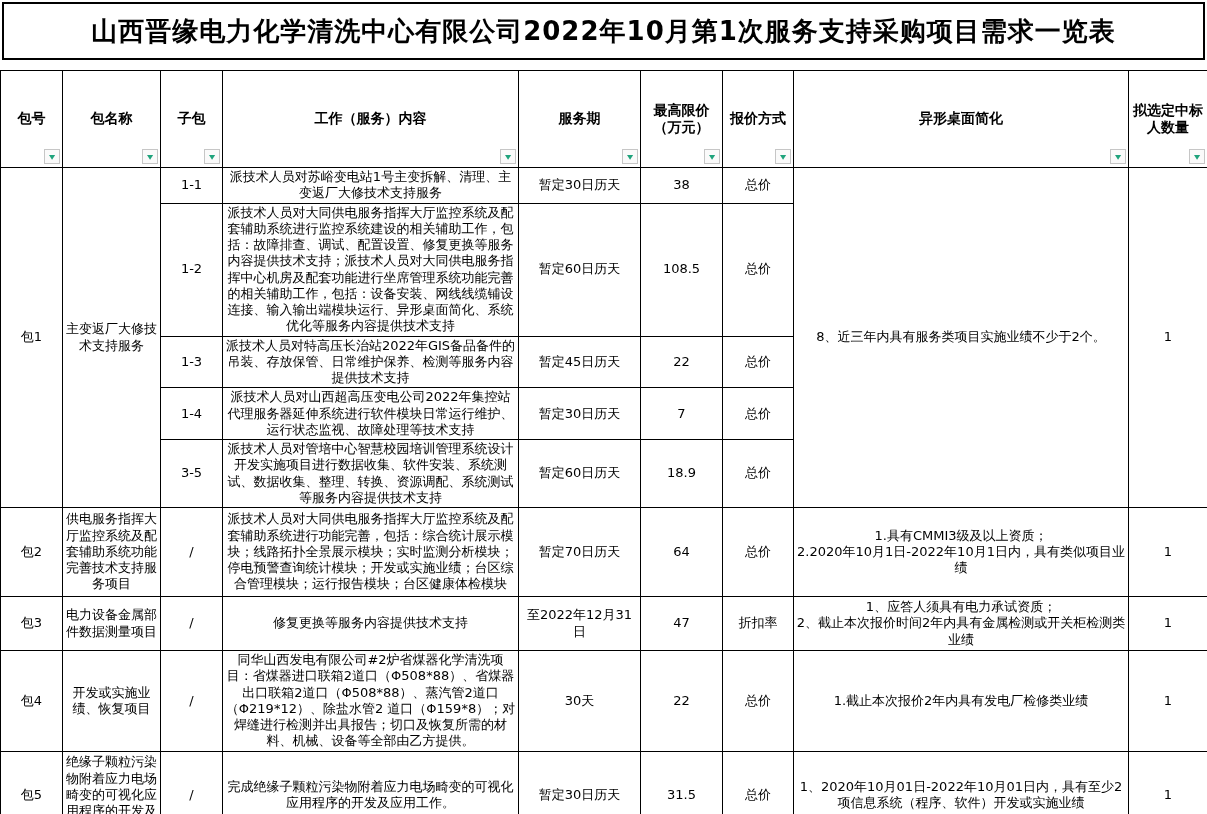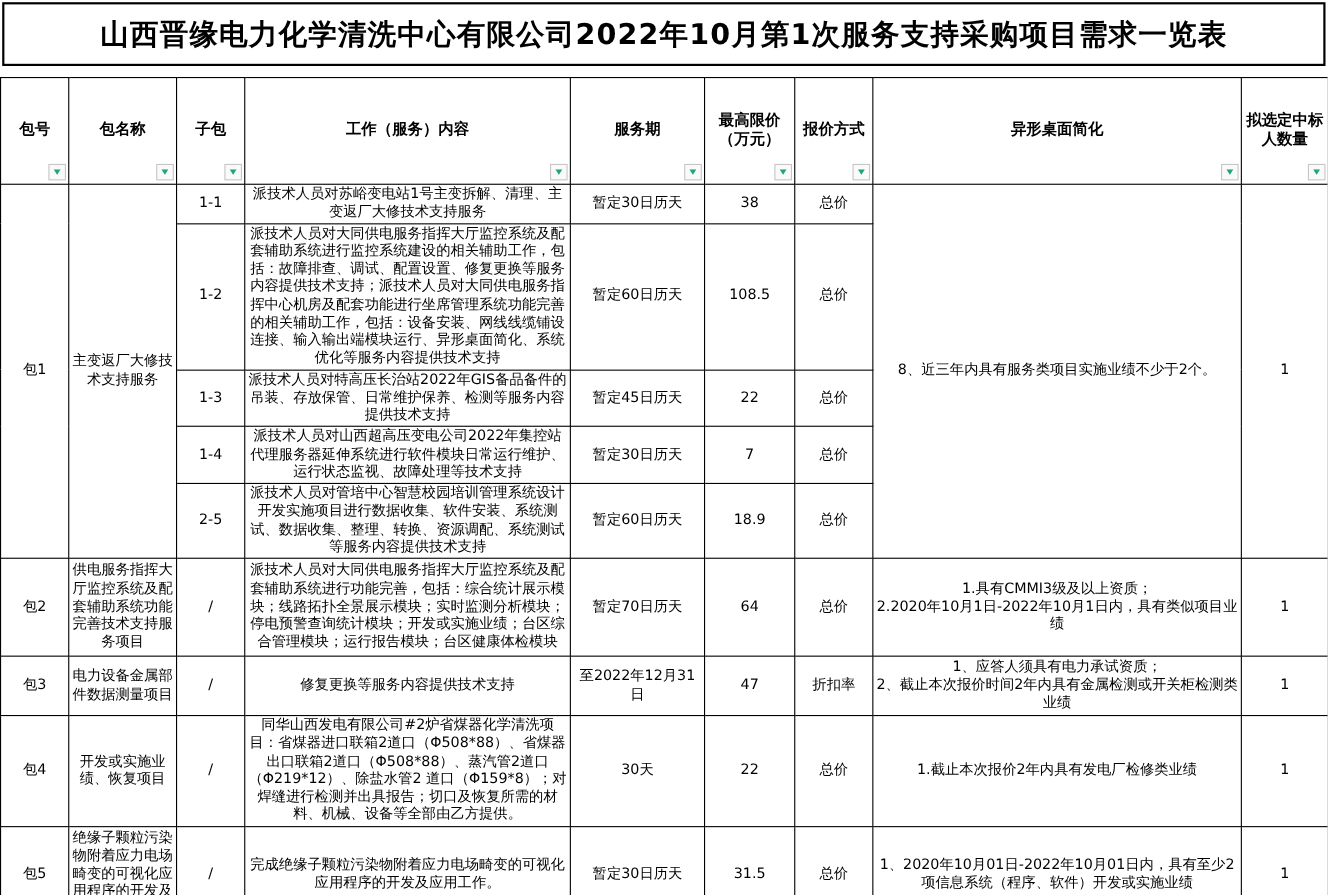--- a/index.html
+++ b/index.html
@@ -194,21 +194,21 @@
 
       <tr style="height:48px">
         <td>1-4</td>
         <td class="content-cell">派技术人员对山西超高压变电公司2022年集控站代理服务器延伸系统进行软件模块日常运行维护、运行状态监视、故障处理等技术支持</td>
         <td>暂定30日历天</td>
         <td>7</td>
         <td>总价</td>
       </tr>
 
       <tr style="height:66px">
-        <td>2-5</td>
+        <td>3-5</td>
         <td class="content-cell">派技术人员对管培中心智慧校园培训管理系统设计开发实施项目进行数据收集、软件安装、系统测试、数据收集、整理、转换、资源调配、系统测试等服务内容提供技术支持</td>
         <td>暂定60日历天</td>
         <td>18.9</td>
         <td>总价</td>
       </tr>
 
       <tr style="height:89px">
         <td>包2</td>
         <td class="name-cell">供电服务指挥大厅监控系统及配套辅助系统功能完善技术支持服务项目</td>
         <td>/</td>

